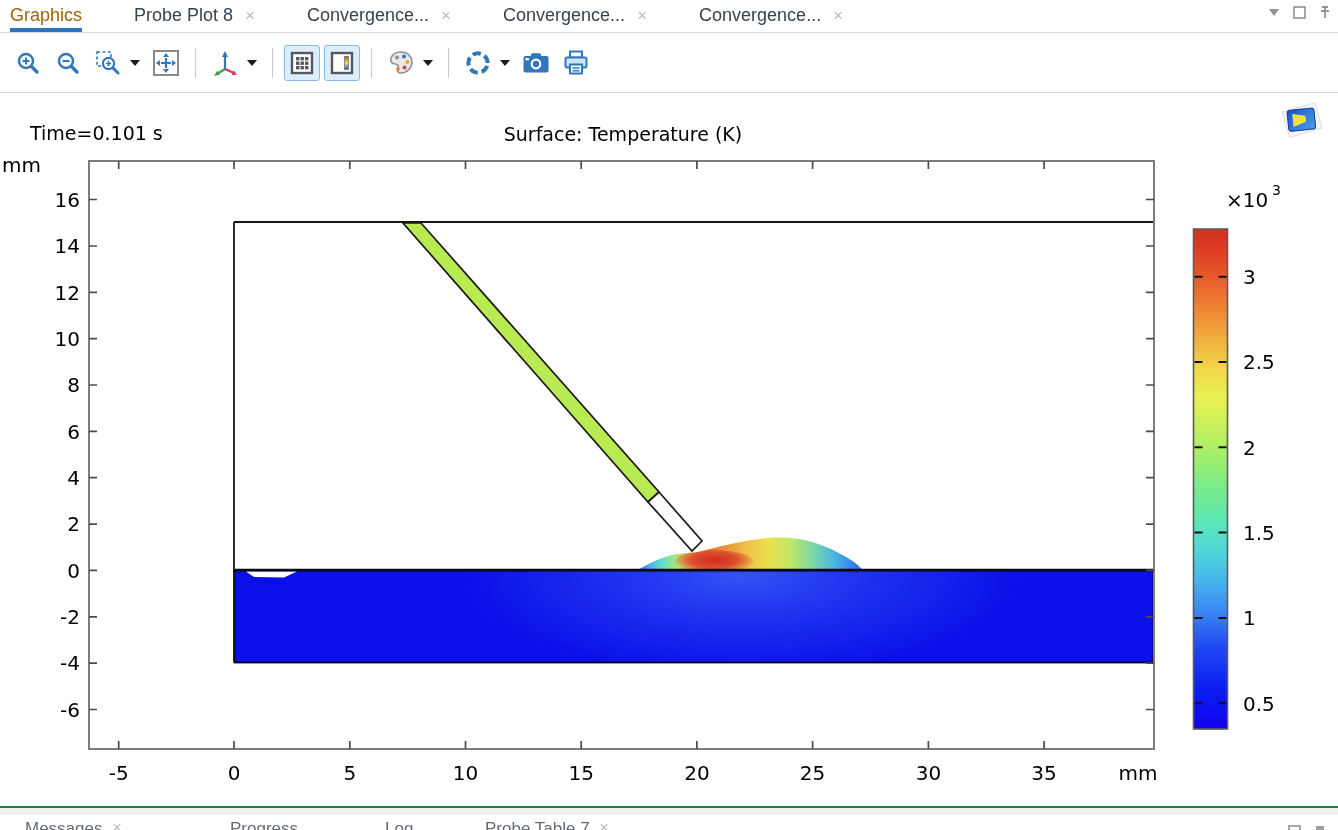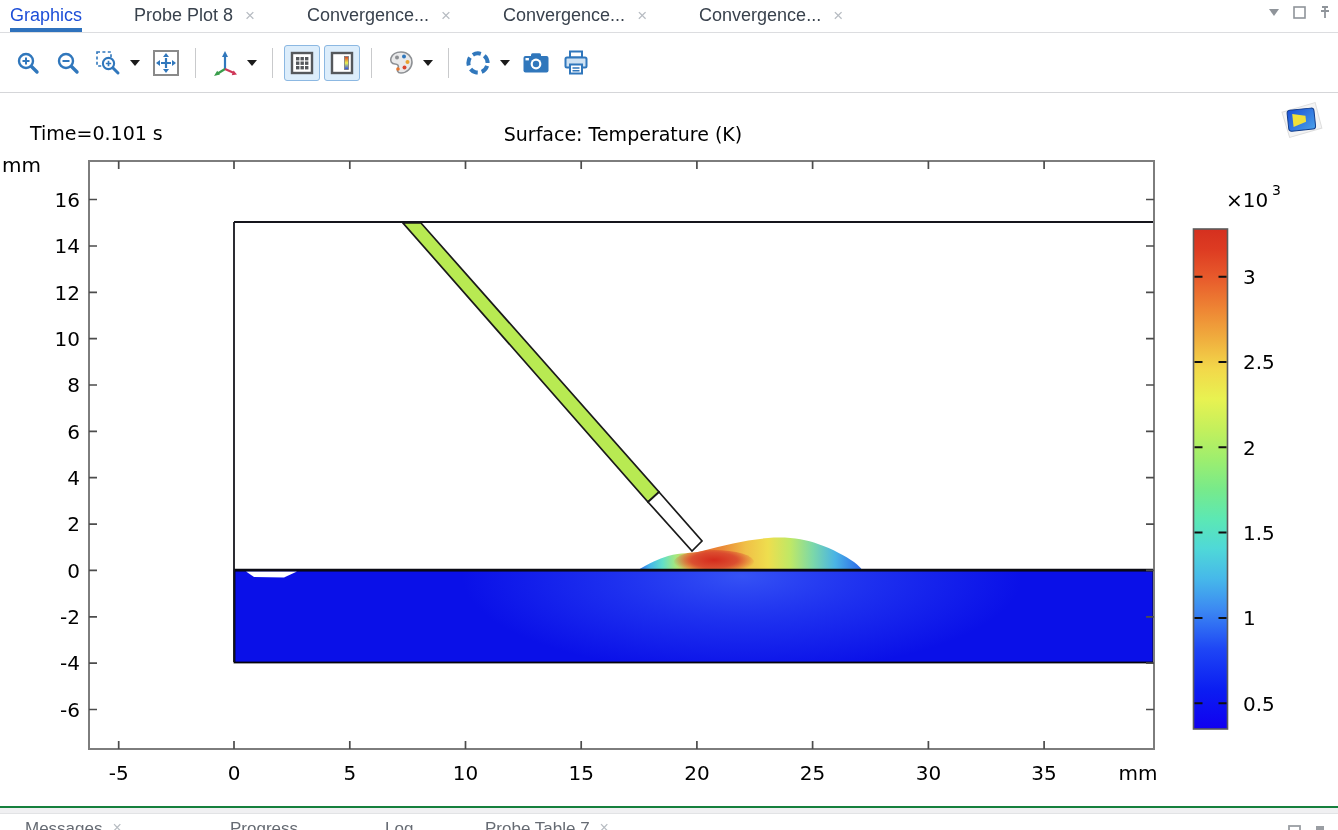--- a/index.html
+++ b/index.html
@@ -4,21 +4,21 @@
 <style>
   html,body{margin:0;padding:0;}
   body{width:1338px;height:830px;position:relative;overflow:hidden;background:#fff;
        font-family:"Liberation Sans",sans-serif;-webkit-font-smoothing:antialiased;}
 
   
   .tabbar{position:absolute;top:0;left:0;width:1338px;height:33px;background:#fff;
           border-bottom:1px solid #dcdde0;display:flex;align-items:flex-end;padding-left:10px;box-sizing:border-box;}
   .tab{display:flex;align-items:center;height:32px;margin-right:52px;font-size:18px;color:#39424d;
        white-space:nowrap;cursor:default;border-bottom:4px solid transparent;box-sizing:border-box;padding-top:2px;}
-  .tab.active{color:#1d4ed8;border-bottom-color:#2f72bd;font-weight:400;}
+  .tab.active{color:#a16207;border-bottom-color:#2f72bd;font-weight:400;}
   .tab .close{margin-left:12px;color:#b7bcc2;font-size:17px;line-height:1;}
   .win-controls{position:absolute;right:6px;top:5px;display:flex;gap:12px;align-items:center;}
 
   
   .toolbar{position:absolute;top:34px;left:0;width:1338px;height:59px;background:#fff;
            border-bottom:1px solid #d5d6d9;display:flex;align-items:center;padding-left:8px;box-sizing:border-box;}
   .tbtn{width:34px;height:34px;display:flex;align-items:center;justify-content:center;border:1px solid transparent;
         border-radius:3px;margin:0 2px;cursor:pointer;flex:none;}
   .tbtn.toggled{background:#dcedfb;border-color:#8cb8e2;}
   .caret{width:0;height:0;border-left:5px solid transparent;border-right:5px solid transparent;

